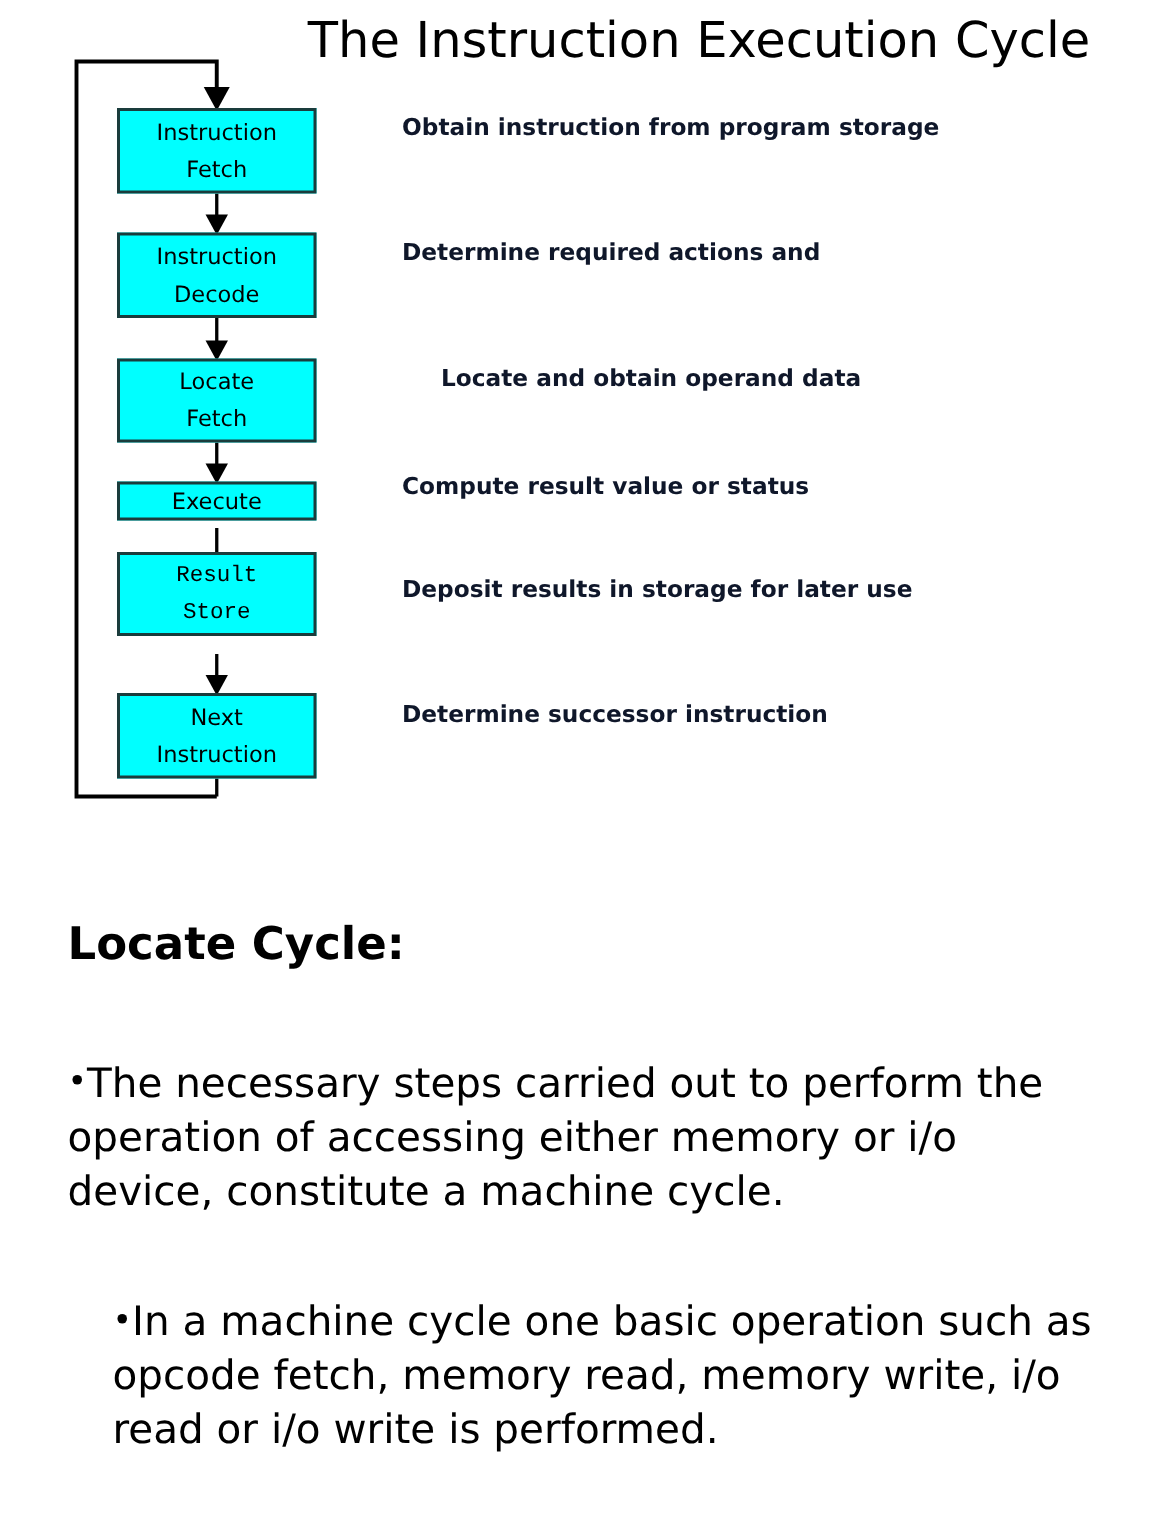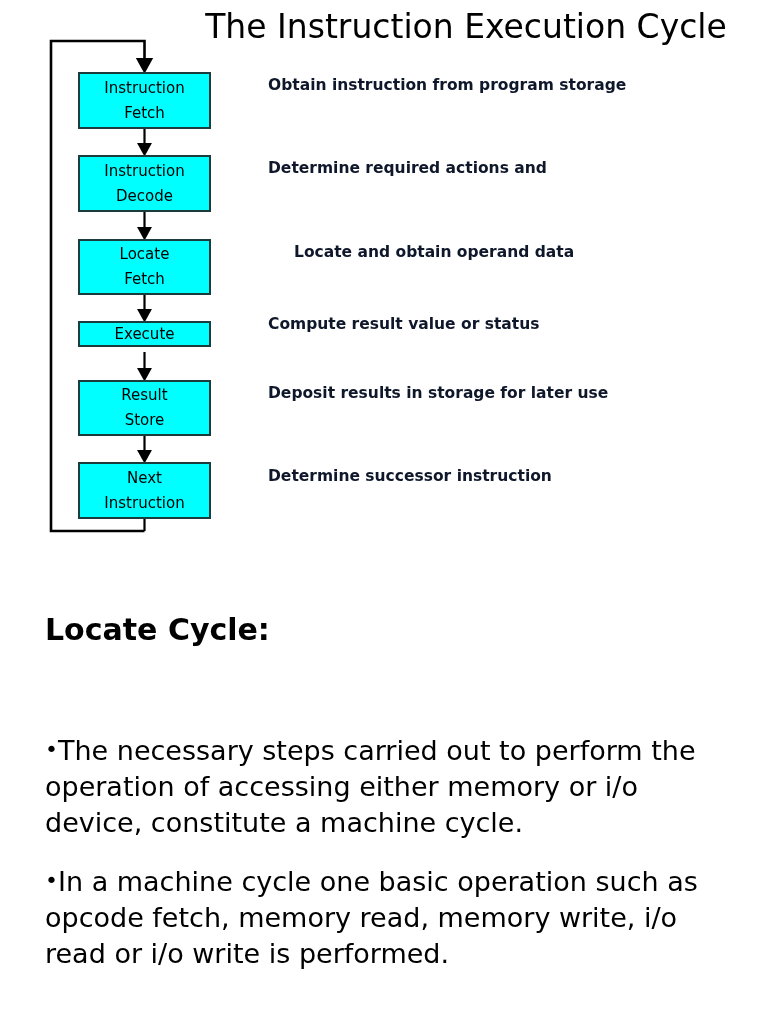--- a/index.html
+++ b/index.html
@@ -57,21 +57,21 @@
     flex-direction: column;
     align-items: center;
     justify-content: center;
   }
   .fc-box .fc-line { display: block; white-space: nowrap; }
 
   .fc-box.b0 { top: 72px;  height: 57px; }
   .fc-box.b1 { top: 155px; height: 57px; }
   .fc-box.b2 { top: 239px; height: 56px; }
   .fc-box.b3 { top: 321px; height: 26px; }
-  .fc-box.b4 { top: 380px; height: 56px; }
+  .fc-box.b4 { top: 368px; height: 56px; font-family: Liberation Mono, monospace; }
   .fc-box.b5 { top: 462px; height: 57px; justify-content: center; }
 
   .arrow-svg {
     position: absolute;
     left: 0;
     top: 0;
     width: 300px;
     height: 560px;
     overflow: visible;
   }
@@ -115,22 +115,22 @@
   .body-para {
     position: absolute;
     left: 45px;
     width: 690px;
     font-family: "DejaVu Sans", sans-serif;
     font-size: 27px;
     font-weight: 400;
     line-height: 36px;
     color: #000000;
   }
-  #para-1 { top: 732px; }
-  #para-2 { top: 863px; }
+  #para-1 { top: 704px; }
+  #para-2 { top: 863px; margin-left: 30px; }
   .bullet-dot {
     font-size: 22px;
     vertical-align: 3px;
   }
 </style>
 </head>
 <body>
 
 <div id="slide-title">The Instruction Execution Cycle</div>
 

